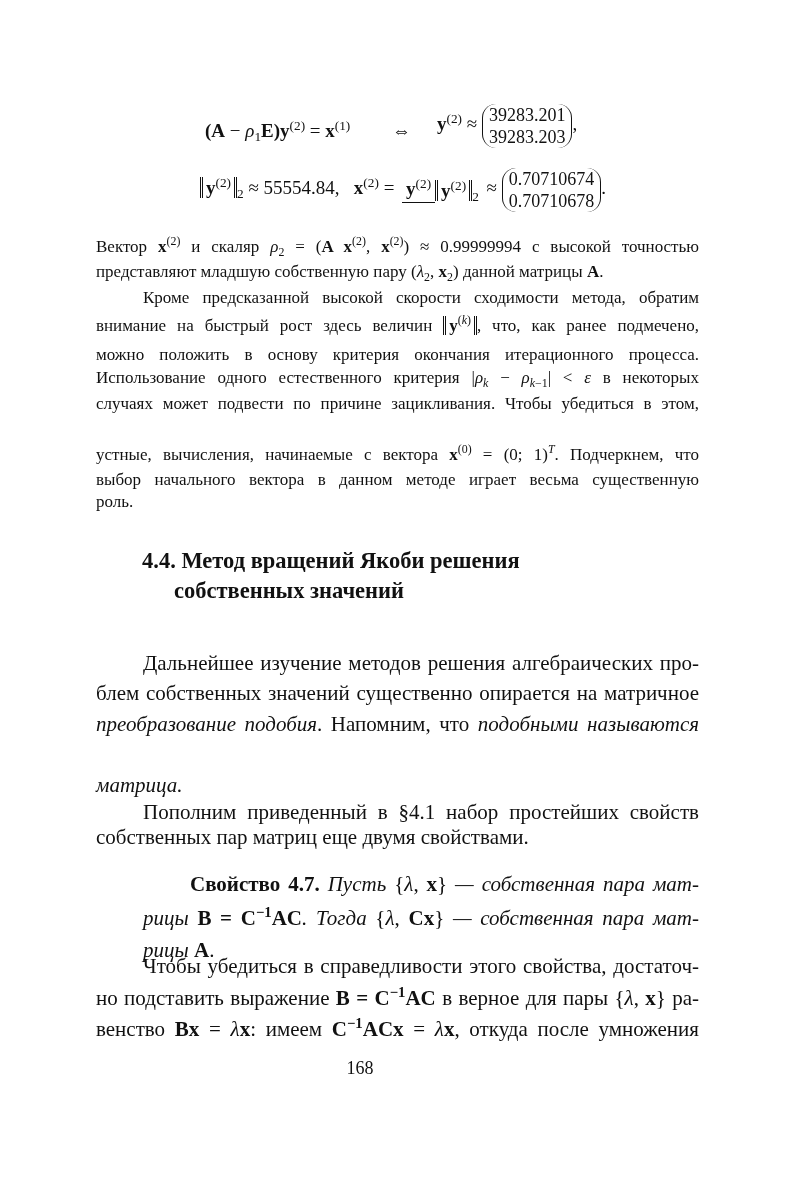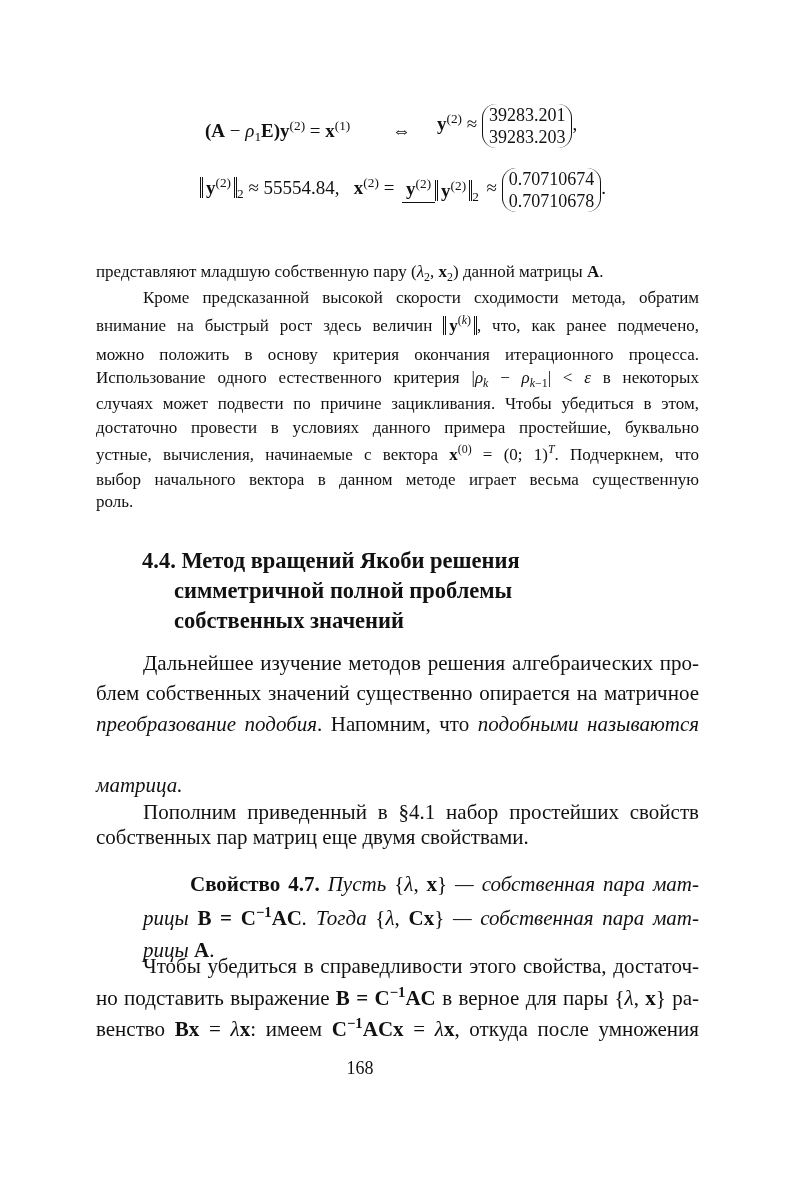--- a/index.html
+++ b/index.html
@@ -62,45 +62,49 @@
     <span class="frac">
       <span class="num"><span class="b">y</span><sup>(2)</sup></span>
       <span class="den"><span class="norm"><span class="b">y</span><sup>(2)</sup></span><sub>2</sub></span>
     </span> ≈
     <span class="paren-col">
       <span>0.70710674</span>
       <span>0.70710678</span>
     </span>.
   </div>
 
+  <div class="line small just" style="top:236px;">
+    <span>Вектор</span> <span class="b">x</span><sup>(2)</sup>
+    <span>и скаляр</span>
+    <span class="i">ρ</span><sub>2</sub> = (<span class="b">A x</span><sup>(2)</sup>, <span class="b">x</span><sup>(2)</sup>)
+    <span>≈ 0.99999994 с высокой точностью</span>
+  </div>
   <div class="line small" style="top:261px;">
     <span>представляют младшую собственную пару</span> (<span class="i">λ</span><sub>2</sub>, <span class="b">x</span><sub>2</sub>)
     <span>данной матрицы</span> <span class="b">A</span>.
   </div>
 
   <div class="line small just" style="top:287px; left:143px; width:556px;">Кроме предсказанной высокой скорости сходимости метода, обратим</div>
   <div class="line small just" style="top:315px;">
     <span>внимание на быстрый рост здесь величин</span> <span class="norm"><span class="b">y</span><sup>(<span class="i">k</span>)</sup></span><span>, что, как ранее подмечено,</span>
   </div>
   <div class="line small just" style="top:344px;">можно положить в основу критерия окончания итерационного процесса.</div>
   <div class="line small just" style="top:367px;">
     <span>Использование одного естественного критерия</span> |<span class="i">ρ<sub>k</sub></span> − <span class="i">ρ</span><sub><span class="i">k</span>−1</sub>| &lt; <span class="i">ε</span>
     <span>в некоторых</span>
   </div>
   <div class="line small just" style="top:393px;">случаях может подвести по причине зацикливания. Чтобы убедиться в этом,</div>
-  <div class="line small just" style="top:417px;">достаточно провести в условиях данного примера простейшие, буквально</div>
   <div class="line small just" style="top:444px;">
     <span>устные, вычисления, начинаемые с вектора</span> <span class="b">x</span><sup>(0)</sup> = (0; 1)<sup class="i">T</sup><span>. Подчеркнем, что</span>
   </div>
   <div class="line small just" style="top:469px;">выбор начального вектора в данном методе играет весьма существенную</div>
   <div class="line small" style="top:491px;">роль.</div>
 
   <div class="heading">
     <span class="h-line"><span>4.4.</span> <span>Метод вращений Якоби решения</span></span>
-    <span class="h-line indent">симметричной полной проблемы</span>
     <span class="h-line indent">собственных значений</span>
   </div>
 
   <div class="line large just" style="top:649px; left:143px; width:556px;">Дальнейшее изучение методов решения алгебраических про-</div>
   <div class="line large just" style="top:679px;">блем собственных значений существенно опирается на матричное</div>
   <div class="line large just" style="top:710px;">
     <span class="bi">преобразование подобия</span><span>. Напомним, что</span> <span class="i">подобными называются</span>
   </div>
   <div class="line large i" style="top:771px;">матрица.</div>
 

